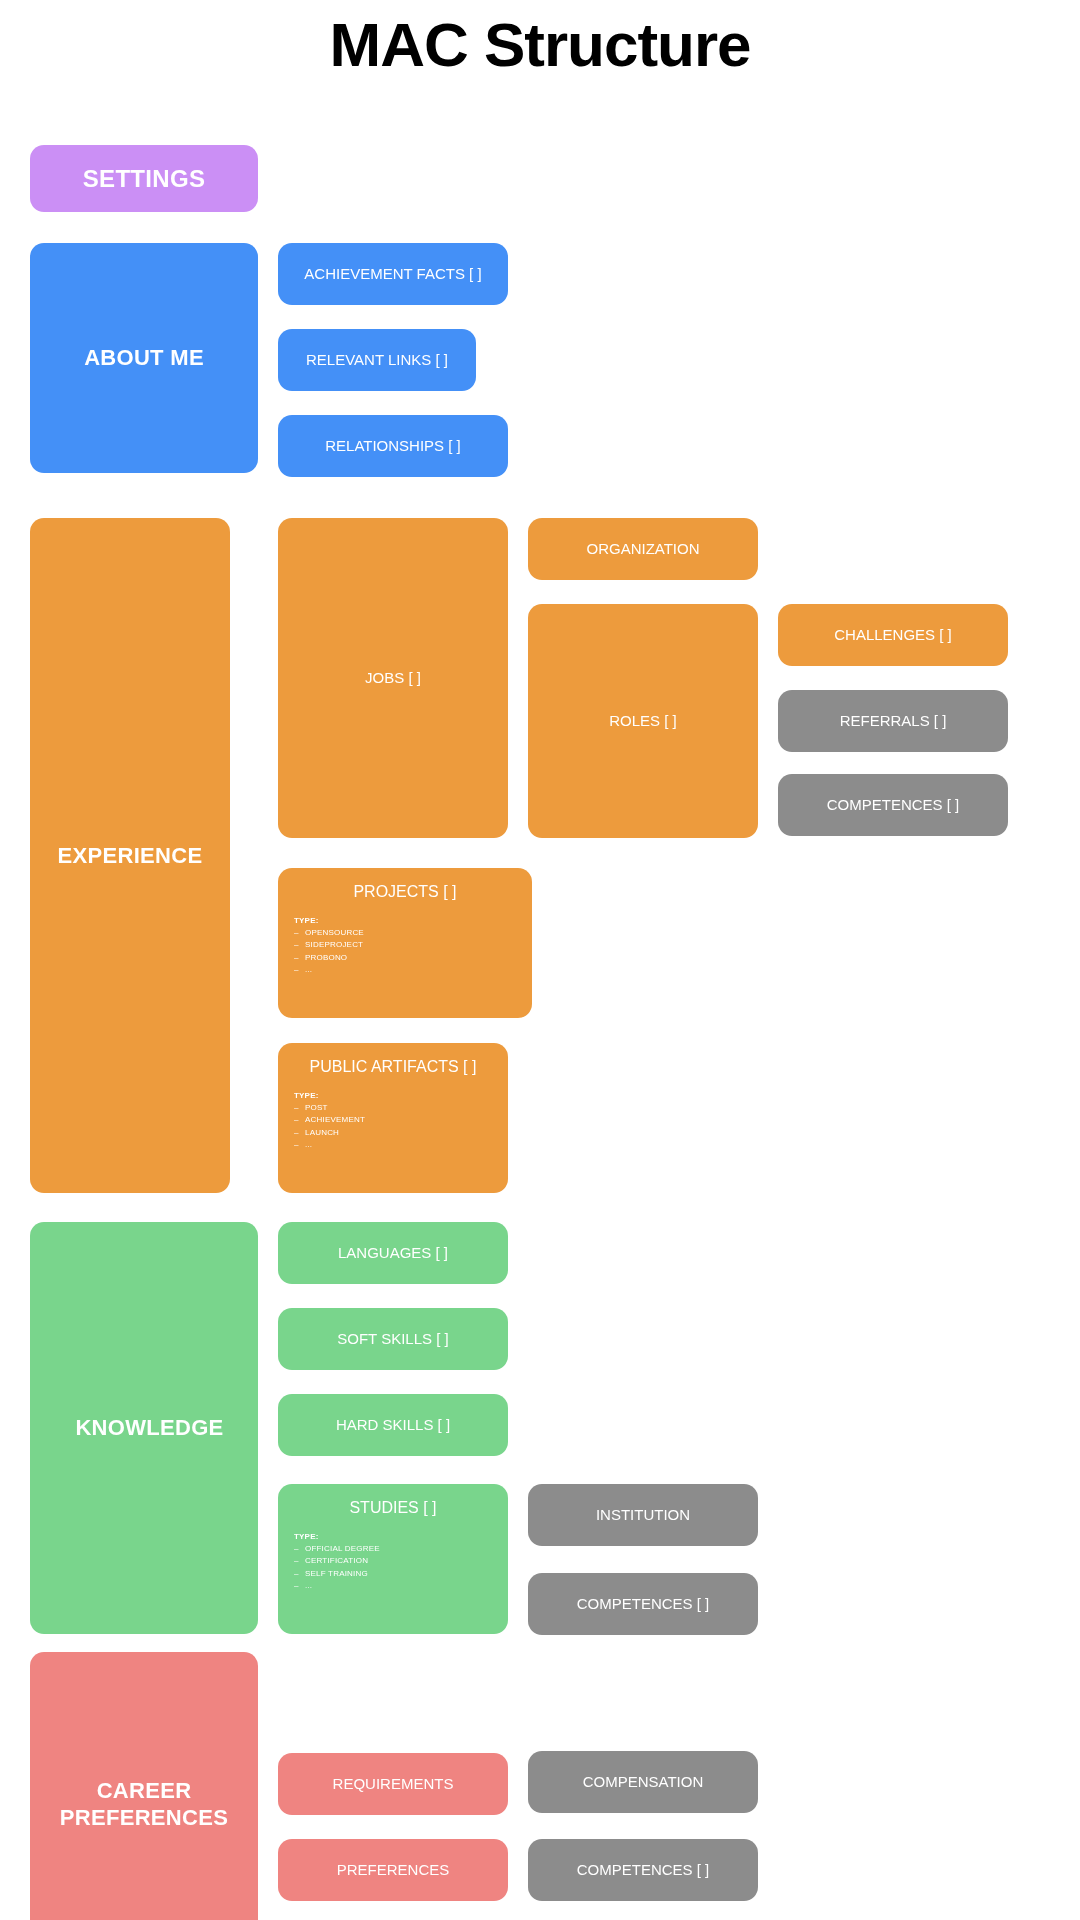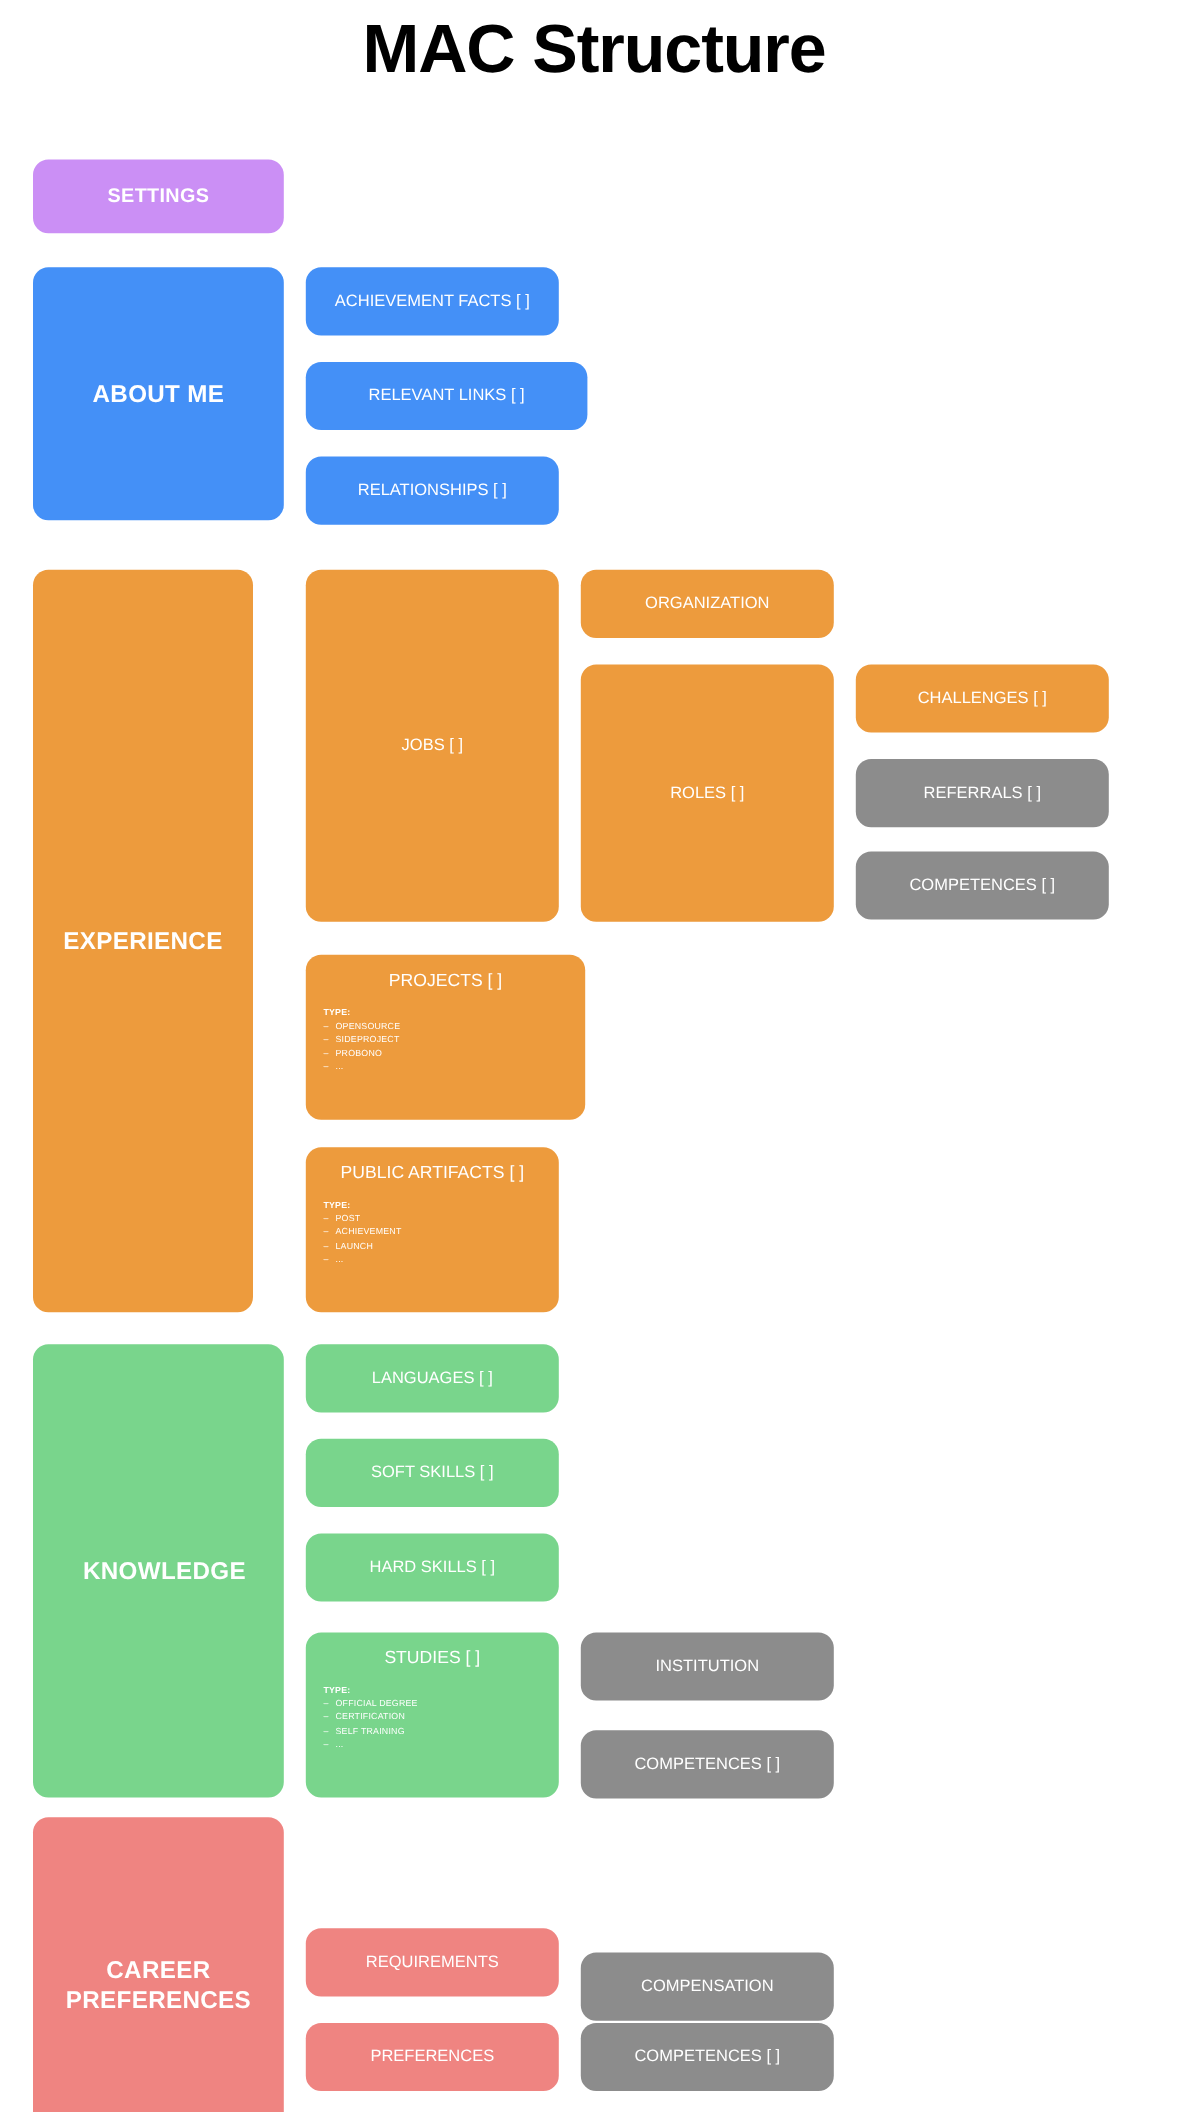--- a/index.html
+++ b/index.html
@@ -28,21 +28,21 @@
     text-align:center;
     font-size:15px;
     line-height:1.25;
     padding:4px 6px;
   }
   .node.major {
     font-size:22px;
     font-weight:bold;
     letter-spacing:0.3px;
   }
-  .node.major.settings { font-size:18px; }
+  .node.major.settings { font-size:24px; }
 
   
   .c-purple { background:#cb8ff5; }
   .c-blue   { background:#4490f7; }
   .c-orange { background:#ed9b3d; }
   .c-green  { background:#79d58c; }
   .c-red    { background:#ef8481; }
   .c-gray   { background:#8c8c8c; }
 
   
@@ -79,21 +79,21 @@
 <div id="canvas">
 
   <div id="page-title">MAC Structure</div>
 
   <div class="node major settings c-purple" style="left:30px; top:145px; width:228px; height:67px;">SETTINGS</div>
 
   <div class="node major c-blue" style="left:30px; top:243px; width:228px; height:230px;">ABOUT ME</div>
 
   <div class="node c-blue" style="left:278px; top:243px; width:230px; height:62px;">ACHIEVEMENT FACTS [ ]</div>
 
-  <div class="node c-blue" style="left:278px; top:329px; width:256px; height:62px;">RELEVANT LINKS [ ]</div>
+  <div class="node c-blue" style="left:278px; top:329px; width:198px; height:62px;">RELEVANT LINKS [ ]</div>
 
   <div class="node c-blue" style="left:278px; top:415px; width:230px; height:62px;">RELATIONSHIPS [ ]</div>
 
   <div class="node major c-orange" style="left:30px; top:518px; width:200px; height:675px;">EXPERIENCE</div>
 
   <div class="node c-orange" style="left:278px; top:518px; width:230px; height:320px;">JOBS [ ]</div>
 
   <div class="node c-orange" style="left:528px; top:518px; width:230px; height:62px;">ORGANIZATION</div>
 
   <div class="node c-orange" style="left:528px; top:604px; width:230px; height:234px;">ROLES [ ]</div>
@@ -149,17 +149,17 @@
 
   <div class="node c-gray" style="left:528px; top:1573px; width:230px; height:62px;">COMPETENCES [ ]</div>
 
   <div class="node major c-red" style="left:30px; top:1652px; width:228px; height:304px;">CAREER PREFERENCES</div>
 
 
   <div class="node c-red" style="left:278px; top:1753px; width:230px; height:62px;">REQUIREMENTS</div>
 
   <div class="node c-red" style="left:278px; top:1839px; width:230px; height:62px;">PREFERENCES</div>
 
-  <div class="node c-gray" style="left:528px; top:1751px; width:230px; height:62px;margin-top:24px;">COMPENSATION</div>
+  <div class="node c-gray" style="left:528px; top:1751px; width:230px; height:62px;">COMPENSATION</div>
 
   <div class="node c-gray" style="left:528px; top:1839px; width:230px; height:62px;">COMPETENCES [ ]</div>
 
 </div>
 
 </body></html>

